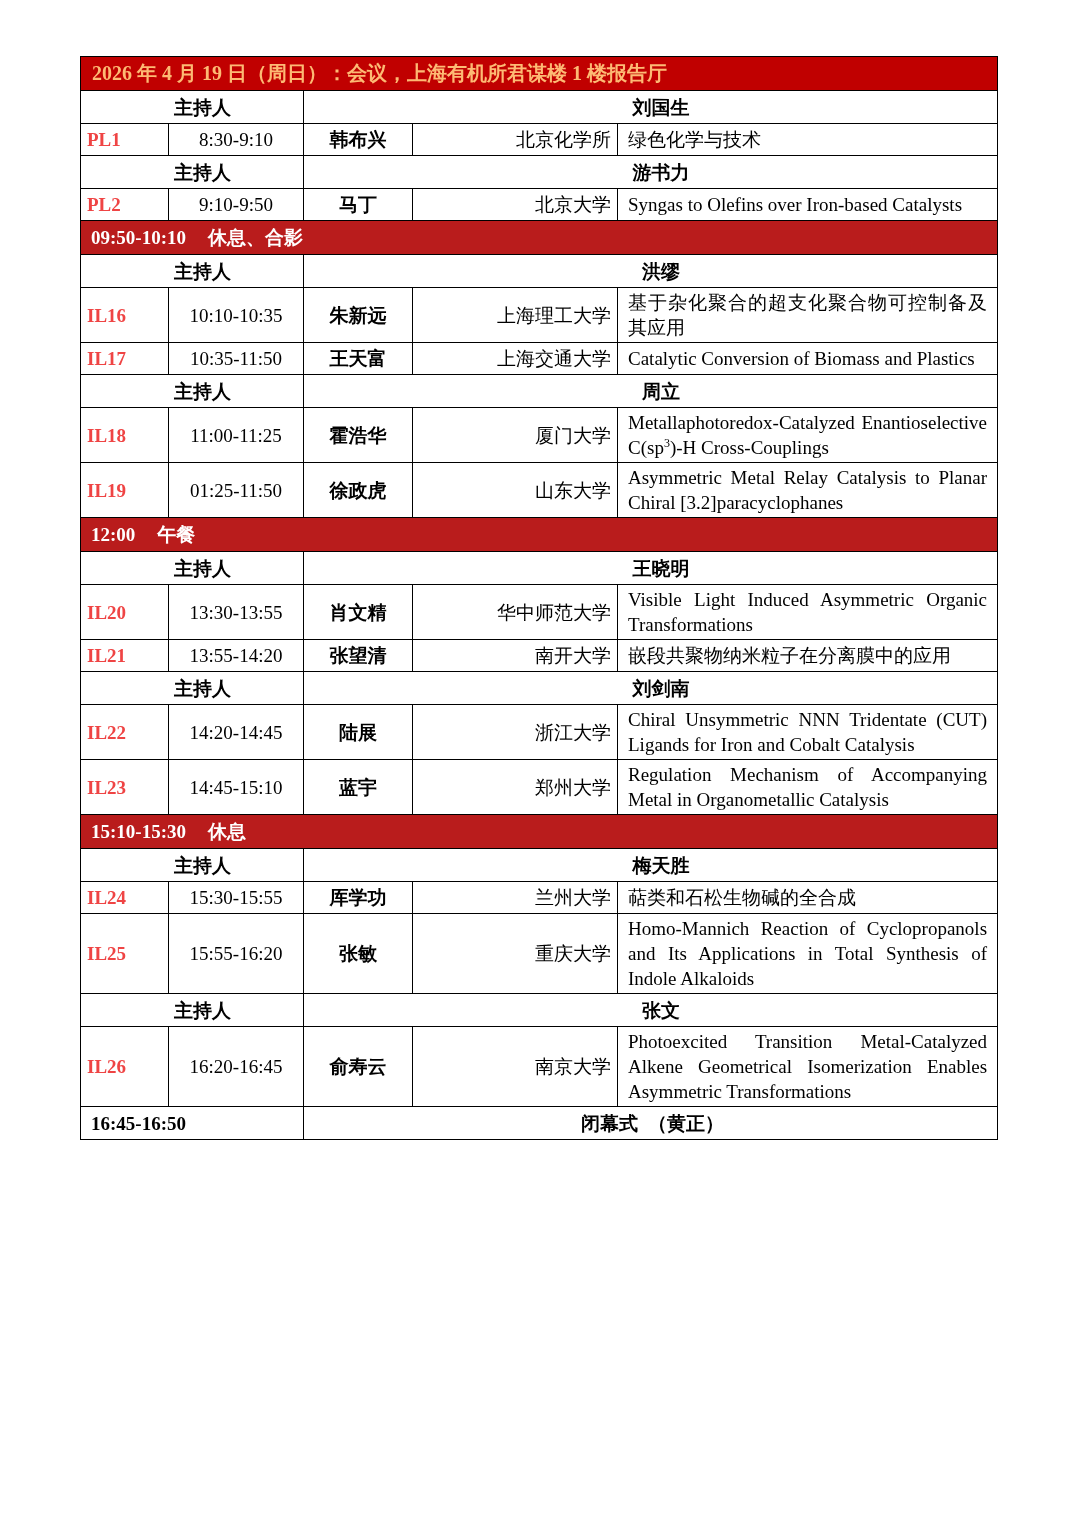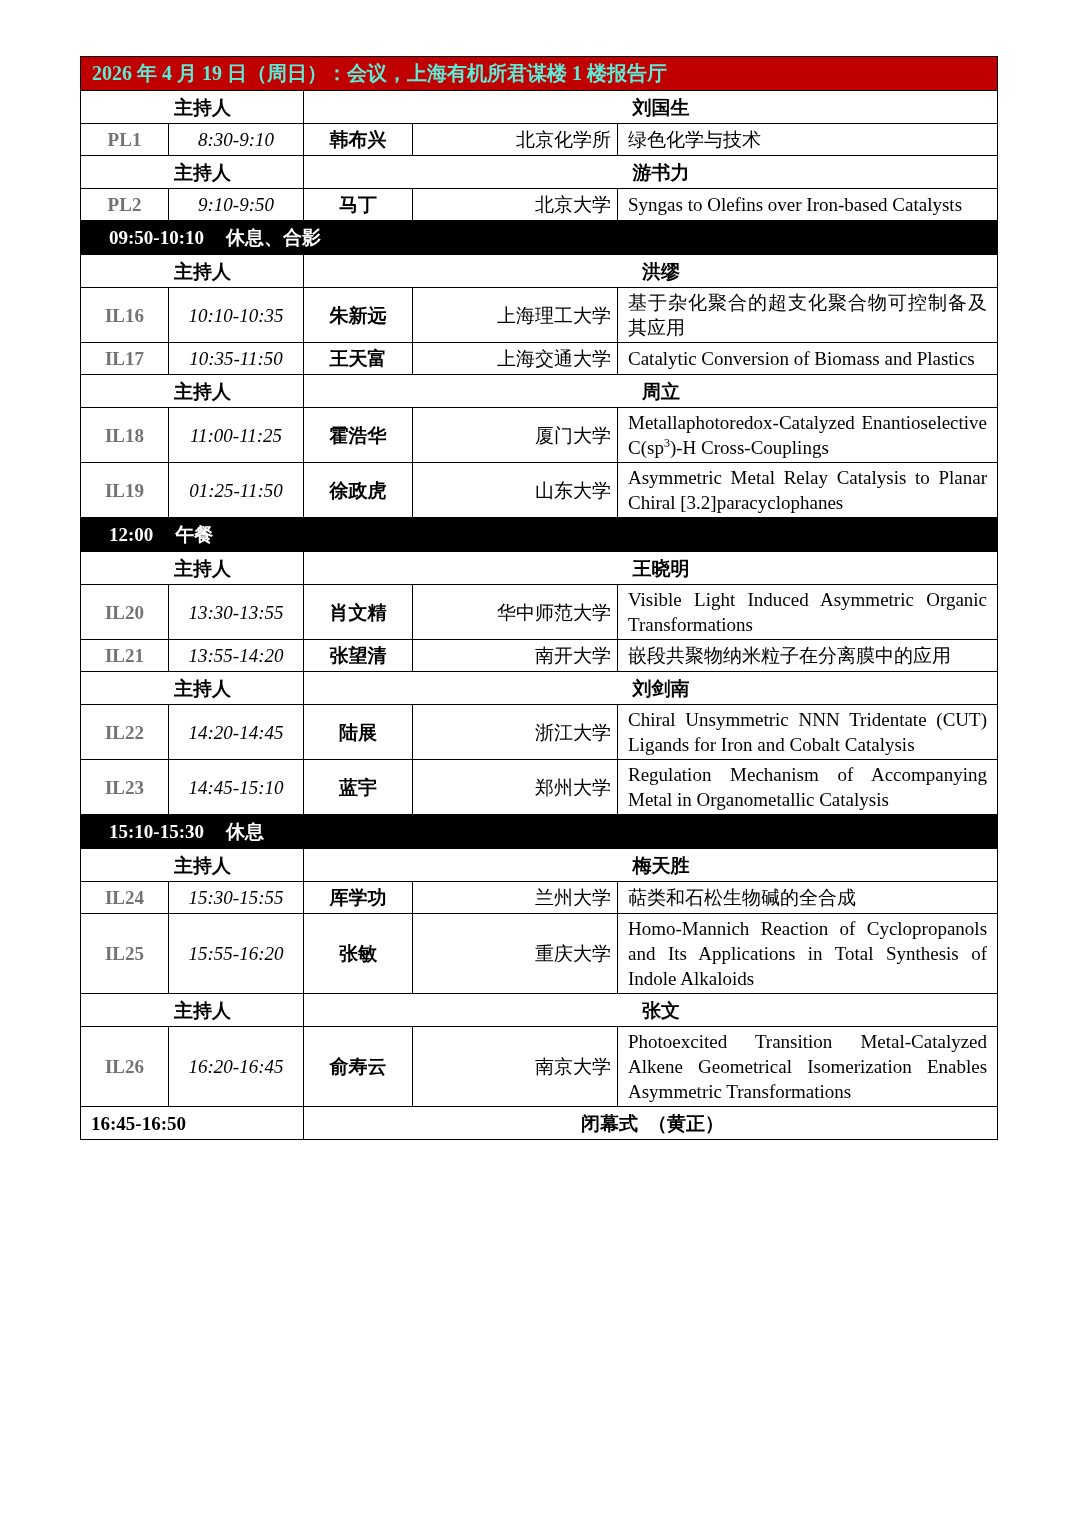--- a/index.html
+++ b/index.html
@@ -25,50 +25,49 @@
   td {
     border: 1px solid #000000;
     font-size: 19px;
     line-height: 25px;
     padding: 3px 6px;
     vertical-align: middle;
     overflow: hidden;
   }
   td.hdr {
     background: #c00000;
-    color: #5eead4;
+    color: #fdba74;
     font-weight: bold;
     text-align: left;
     font-size: 20px;
     padding: 4px 11px;
   }
   td.chair-label, td.chair-name {
     text-align: center;
     font-weight: bold;
     height: 26px;
     padding-left: 27px;
   }
   td.code {
-    color: #737373;
-    font-weight: bold;
-    text-align: center;
-  }
-  td.time { text-align: center; font-style: italic; }
+    color: #ef4444;
+    font-weight: bold;
+  }
+  td.time { text-align: center; }
   td.speaker { text-align: center; font-weight: bold; }
   td.aff { text-align: right; }
   td.title {
     text-align: justify;
     padding: 2px 10px;
   }
   td.title sup { font-size: 12px; line-height: 0; }
   td.bar {
-    background: #000000;
+    background: #b91c1c;
     color: #ffffff;
     font-weight: bold;
-    padding: 4px 28px;
+    padding: 4px 10px;
     height: 25px;
   }
   td.bar .bar-time { margin-right: 22px; }
   td.closing-time {
     font-weight: bold;
     text-align: left;
     padding-left: 10px;
     height: 26px;
     margin-left: 22px;
   }

